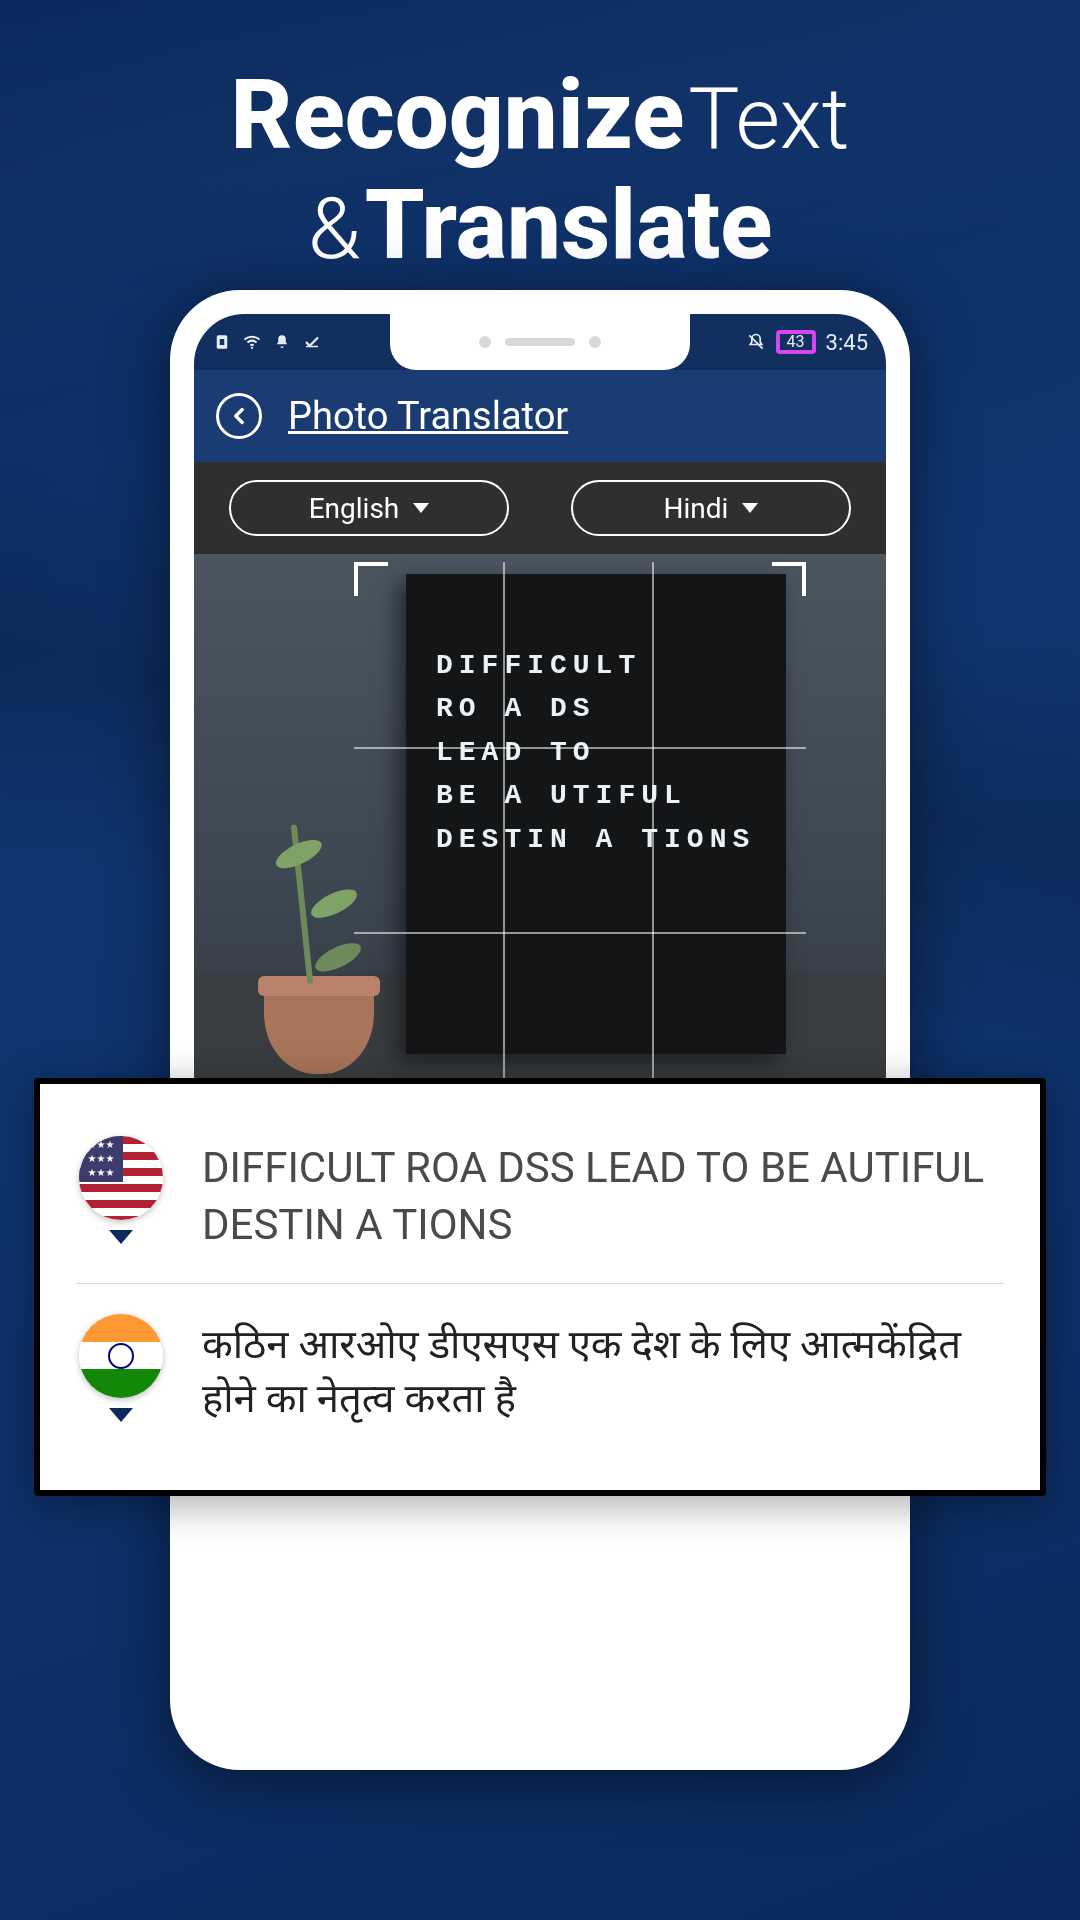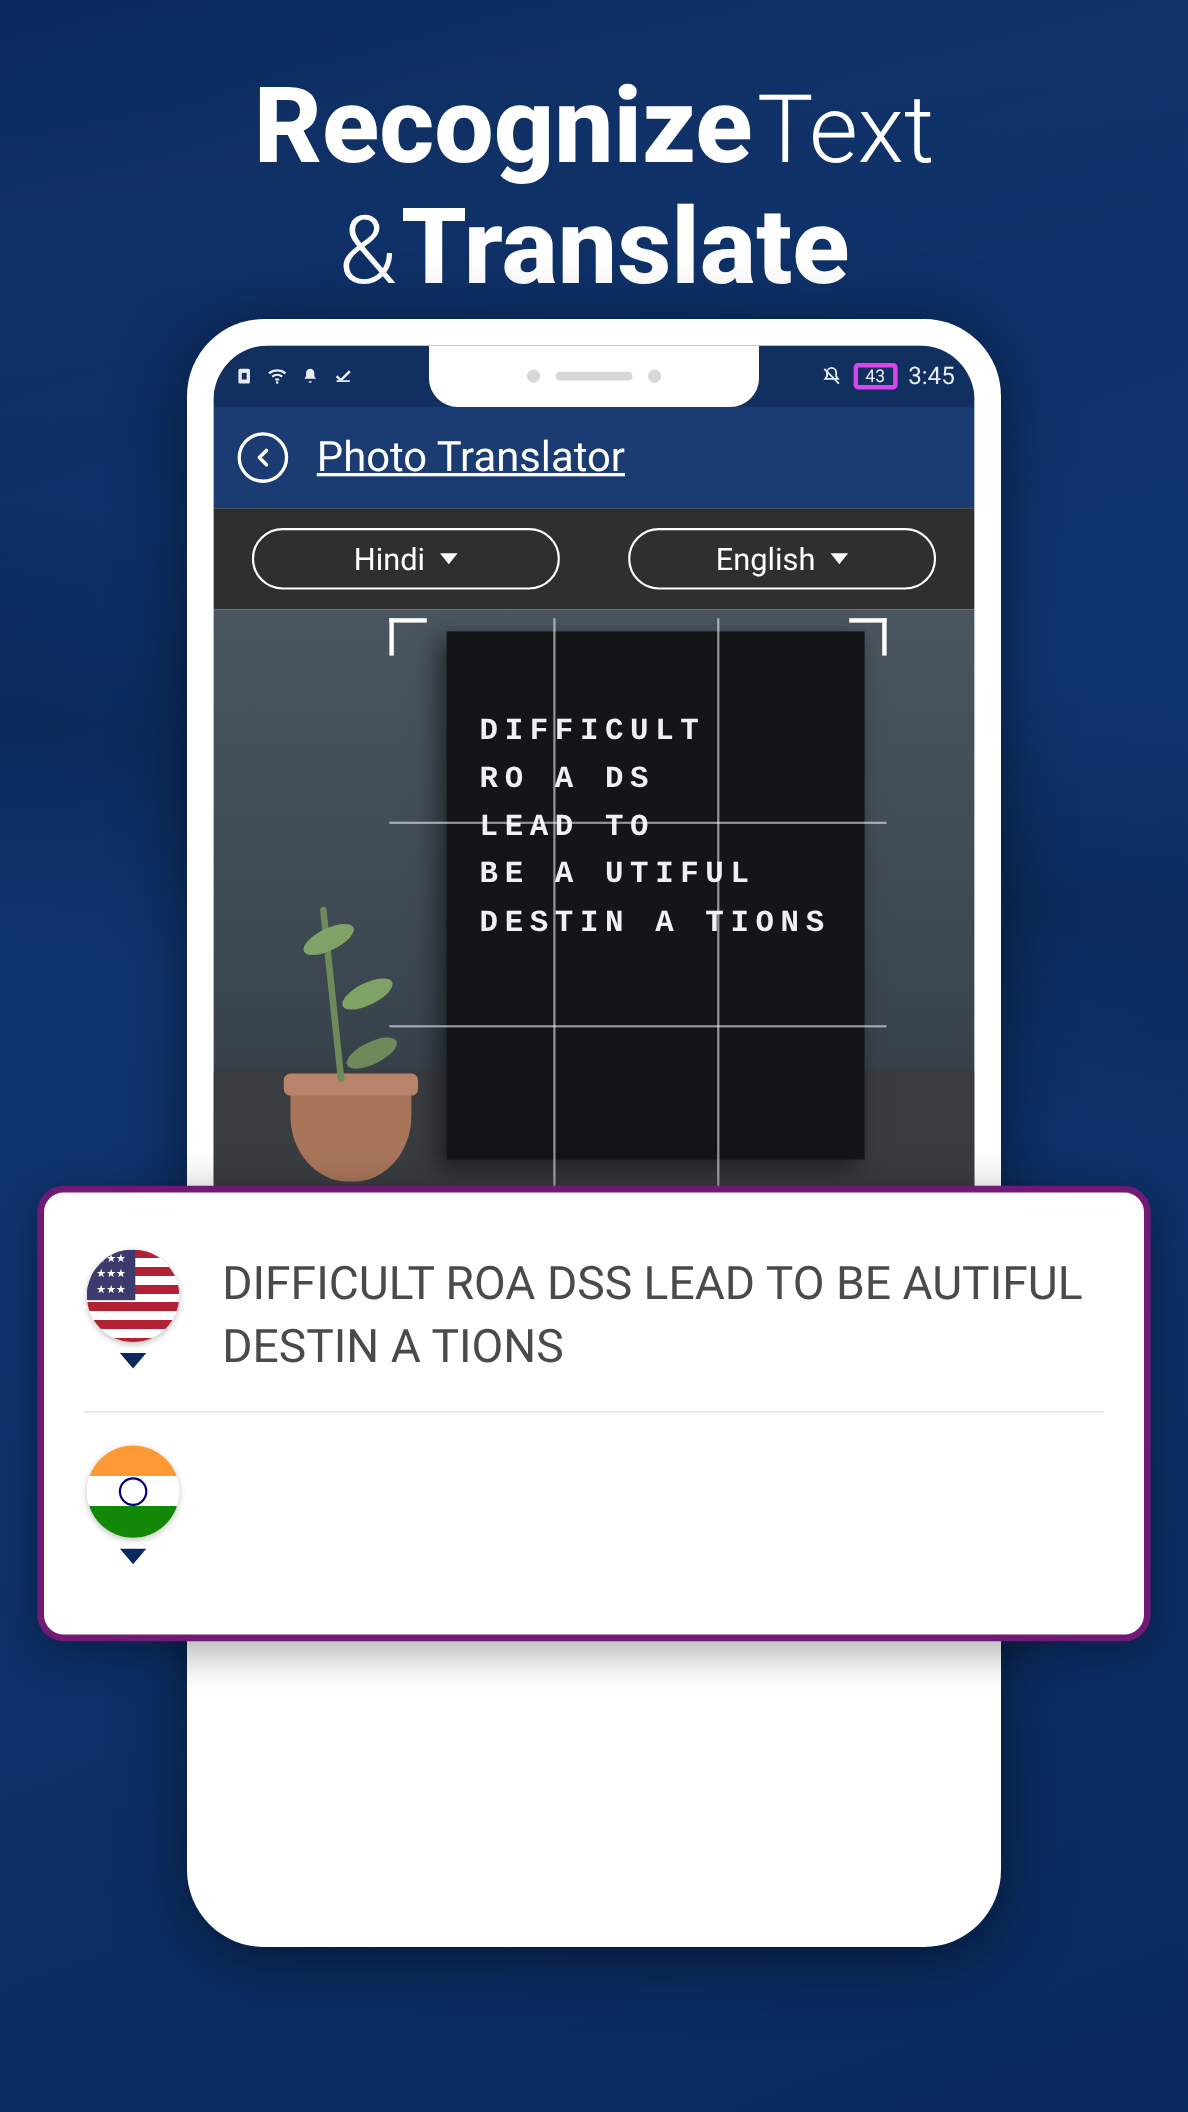--- a/index.html
+++ b/index.html
@@ -207,22 +207,22 @@
     gap:160px;
   }
   .arrow-svg { width:70px; height:100px; }
 
   
   .result-card {
     position: absolute;
     left: 34px; right: 34px;
     top: 1078px;
     background: #fff;
-    border: 6px solid #701a75;
-    border-radius: 24px;
+    border: 6px solid #000000;
+    border-radius: 4px;
     padding: 30px 36px 42px 36px;
     z-index: 50;
     box-shadow: 0 8px 40px rgba(0,0,0,0.35);
   }
   .result-row {
     display:flex;
     gap: 36px;
     padding: 22px 0;
   }
   .divider {
@@ -340,25 +340,25 @@
       <div class="back-circle">
         <svg viewBox="0 0 24 24" width="26" height="26" fill="none" stroke="#fff" stroke-width="3" stroke-linecap="round" stroke-linejoin="round">
             <path d="M15 6l-6 6 6 6"></path>
           </svg>
       </div>
       <div class="title">Photo Translator</div>
     </div>
 
     <div class="langbar">
       <div class="lang-pill">
+        <span>English</span>
+        <span class="chev-down"></span>
+      </div>
+      <div class="lang-pill">
         <span>Hindi</span>
-        <span class="chev-down"></span>
-      </div>
-      <div class="lang-pill">
-        <span>English</span>
         <span class="chev-down"></span>
       </div>
     </div>
 
     <div class="photo-area">
       <div class="desk"></div>
       <div class="letterboard">
         <div class="letterboard-text">DIFFICULT
 RO A DS
 LEAD  TO
@@ -404,14 +404,15 @@
       <div class="tri-down"></div>
     </div>
     <div class="result-text">DIFFICULT ROA DSS LEAD TO BE AUTIFUL DESTIN A TIONS</div>
   </div>
   <div class="divider"></div>
   <div class="result-row">
     <div class="flag-col">
       <div class="flag flag-in"></div>
       <div class="tri-down"></div>
     </div>
+    <div class="result-text hindi">कठिन आरओए डीएसएस एक देश के लिए आत्मकेंद्रित होने का नेतृत्व करता है</div>
   </div>
 </div>
 
 </body></html>

